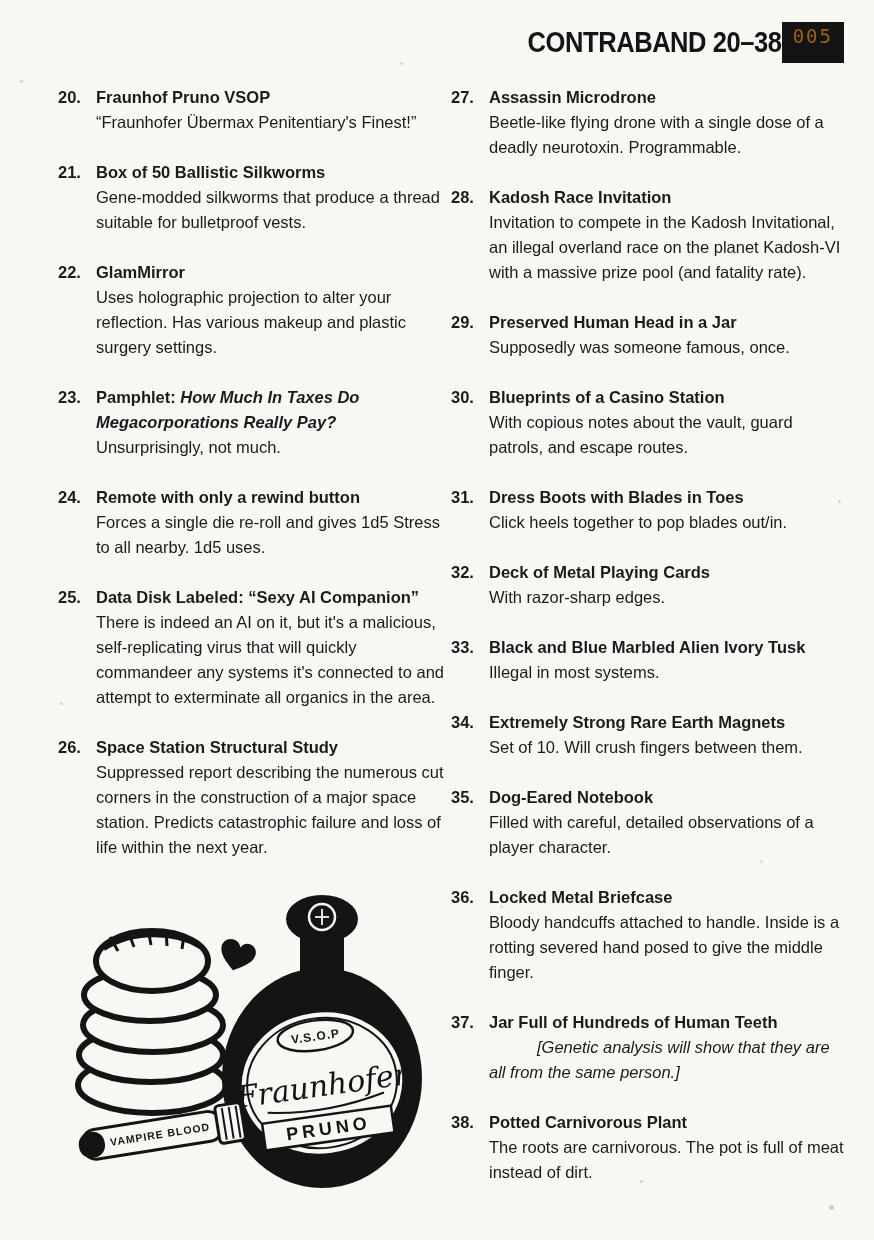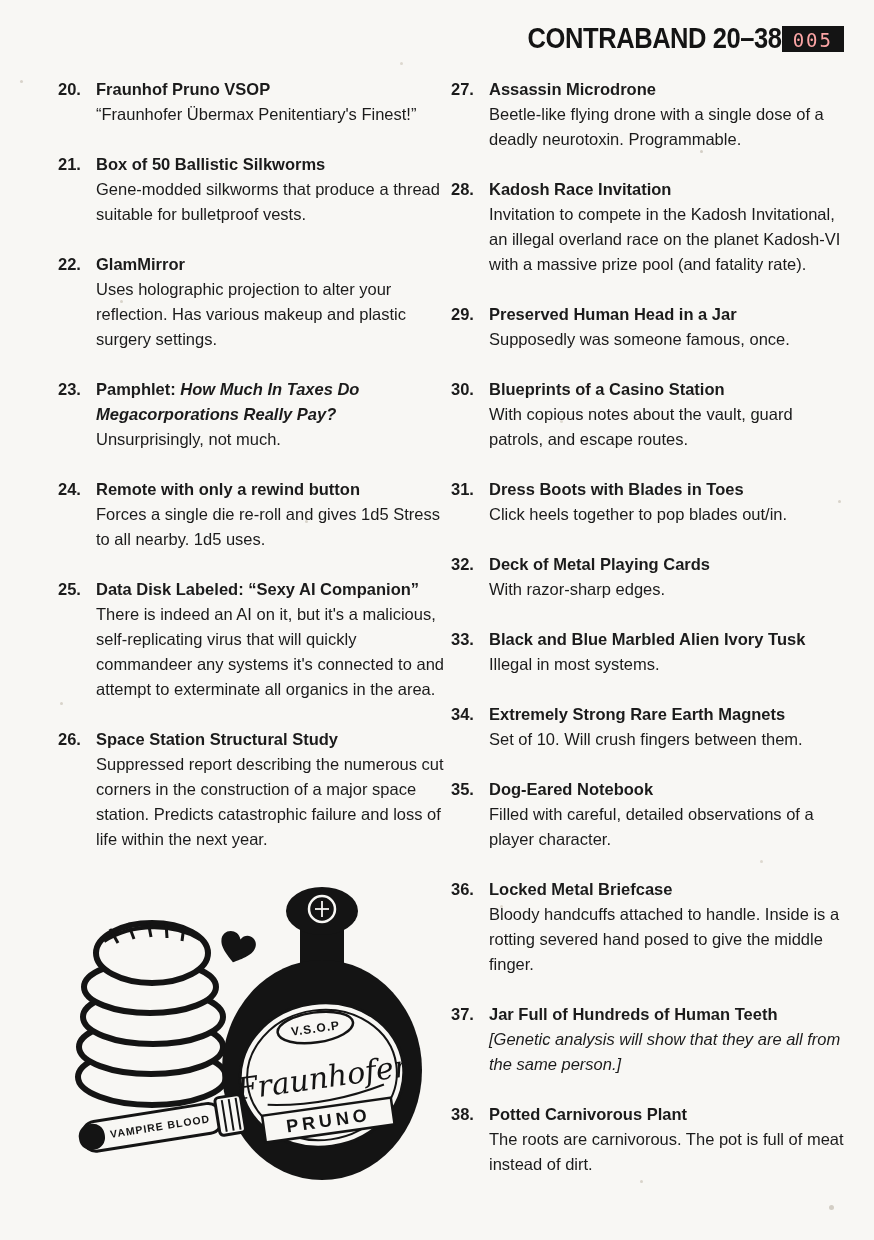--- a/index.html
+++ b/index.html
@@ -15,30 +15,30 @@
       830px 1206px 0 1px #d3cec5, 400px 62px 0 0 #ddd8cf, 640px 1180px 0 0 #d8d3ca,
       92px 980px 0 0 #d3cec5, 760px 860px 0 0 #ddd8cf, 305px 520px 0 0 #d8d3ca,
       20px 80px 0 0 #d8d3ca, 560px 420px 0 0 #ddd8cf;}
   .page{padding:22px 30px 0 58px;position:relative;}
   .header{display:flex;justify-content:flex-end;align-items:center;margin-bottom:22px;}
   .header-title{
     display:inline-block;font-weight:bold;font-size:29px;letter-spacing:-.5px;
     transform:scaleX(.88);transform-origin:right center;color:#141414;
   }
   .page-badge{
-    background:#141414;color:#fca5a5;font-family:"DejaVu Sans Mono",monospace;
-    font-size:19px;padding:3px 11px 1px;letter-spacing:2px;
+    background:#141414;color:#a16207;font-family:"DejaVu Sans Mono",monospace;
+    font-size:19px;padding:3px 11px 16px;letter-spacing:2px;
   }
   .columns{display:grid;grid-template-columns:1fr 1fr;}
   .item{display:flex;margin-bottom:25px;font-size:16.5px;line-height:25px;}
   .num{flex:none;width:38px;font-weight:bold;}
   .body-txt{flex:1;}
   .title{font-weight:bold;}
   .title em{font-weight:bold;}
-  .desc em{}
+  .desc em{margin-left:48px;}
   .illustration{margin-top:12px;margin-left:-6px;}
   svg text{font-family:"Liberation Sans",sans-serif;}
   .script-text{font-family:"DejaVu Serif",serif;font-style:italic;}
 </style>
 </head>
 <body>
 
 <div class="speck"></div>
 
 <div class="page">

